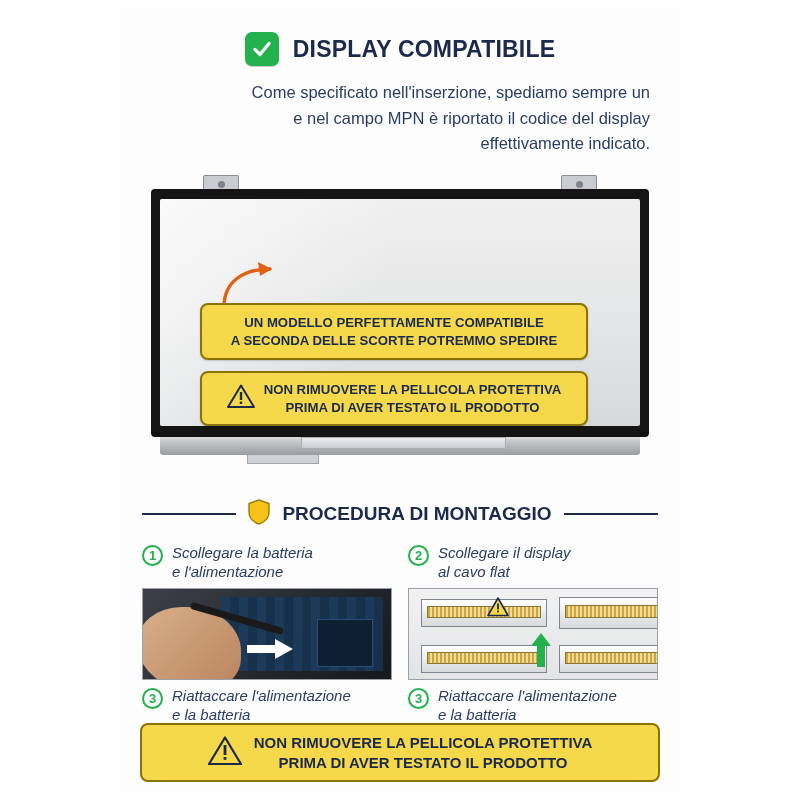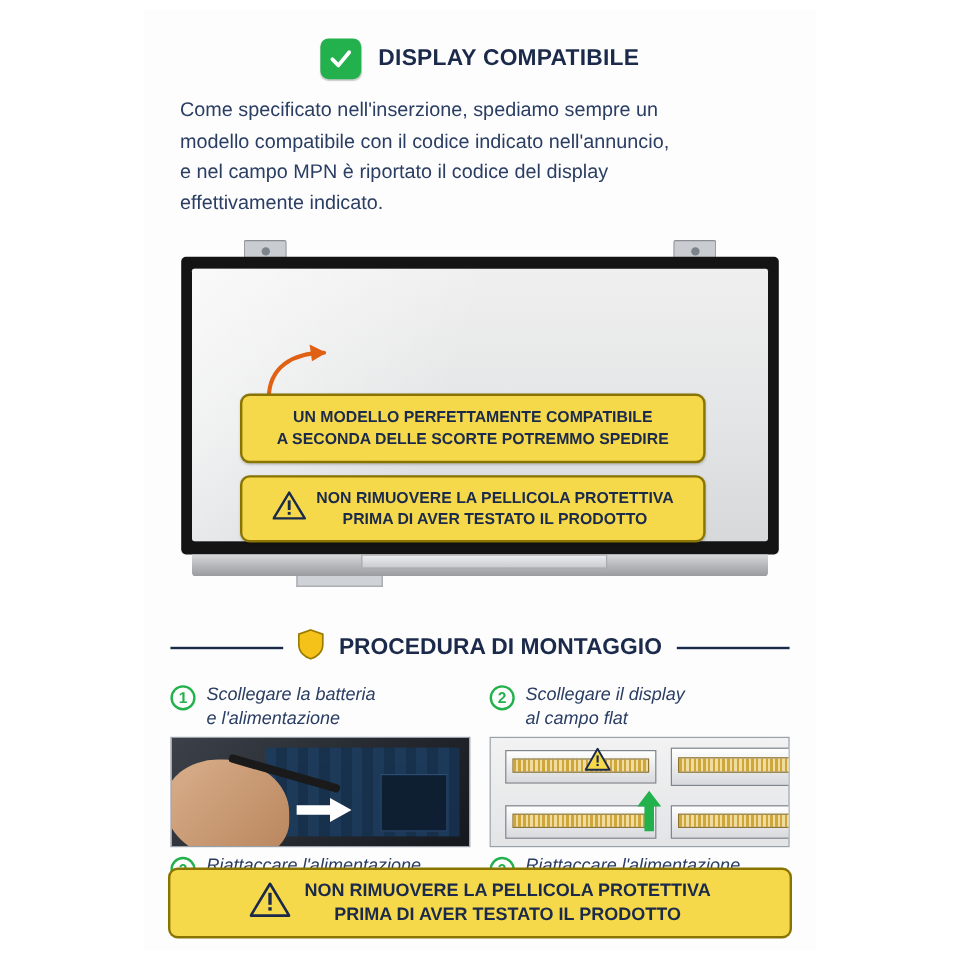--- a/index.html
+++ b/index.html
@@ -43,30 +43,30 @@
     height: 34px;
     border-radius: 7px;
     background: #22b14c;
     display: flex;
     align-items: center;
     justify-content: center;
     box-shadow: 0 1px 1px rgba(0,0,0,.2);
   }
   .check-badge svg { display: block; }
   .header-title {
-    font-size: 19px;
+    font-size: 23px;
     font-weight: bold;
     color: #1b2a4a;
     letter-spacing: .2px;
   }
 
   .intro {
     margin: 14px auto 0;
     width: 500px;
-    text-align: left;
+    text-align: right;
     font-size: 16.5px;
     line-height: 1.55;
     color: #2a3d63;
   }
 
   
   .display-wrap {
     position: relative;
     margin: 18px auto 0;
     width: 498px;
@@ -335,21 +335,20 @@
       <span class="check-badge">
         <svg width="22" height="22" viewBox="0 0 22 22" aria-hidden="true">
           <path d="M4 11.5 L9 16.5 L18 5.5" fill="none" stroke="#ffffff" stroke-width="3.2" stroke-linecap="round" stroke-linejoin="round"></path>
         </svg>
       </span>
       <span class="header-title">DISPLAY COMPATIBILE</span>
     </div>
 
     <div class="intro">
       <div>Come specificato nell'inserzione, spediamo sempre un</div>
-      <div>modello compatibile con il codice indicato nell'annuncio,</div>
       <div>e nel campo MPN è riportato il codice del display</div>
       <div>effettivamente indicato.</div>
     </div>
 
     <div class="display-wrap">
       <div class="tab left"></div>
       <div class="tab right"></div>
 
       <div class="bezel">
         <div class="screen">
@@ -406,21 +405,21 @@
         <span class="step-text">
           <span style="display:block">Scollegare la batteria</span>
           <span style="display:block">e l'alimentazione</span>
         </span>
       </div>
 
       <div class="step">
         <span class="num">2</span>
         <span class="step-text">
           <span style="display:block">Scollegare il display</span>
-          <span style="display:block">al campo flat</span>
+          <span style="display:block">al cavo flat</span>
         </span>
       </div>
 
       <div class="photo photo-a">
         <div class="pcb"></div>
         <div class="hand"></div>
         <div class="tool"></div>
         <span class="white-arrow">
           <svg width="46" height="20" viewBox="0 0 46 20" aria-hidden="true">
             <path d="M0 6 H28 V0 L46 10 L28 20 V14 H0 Z" fill="#ffffff"></path>

